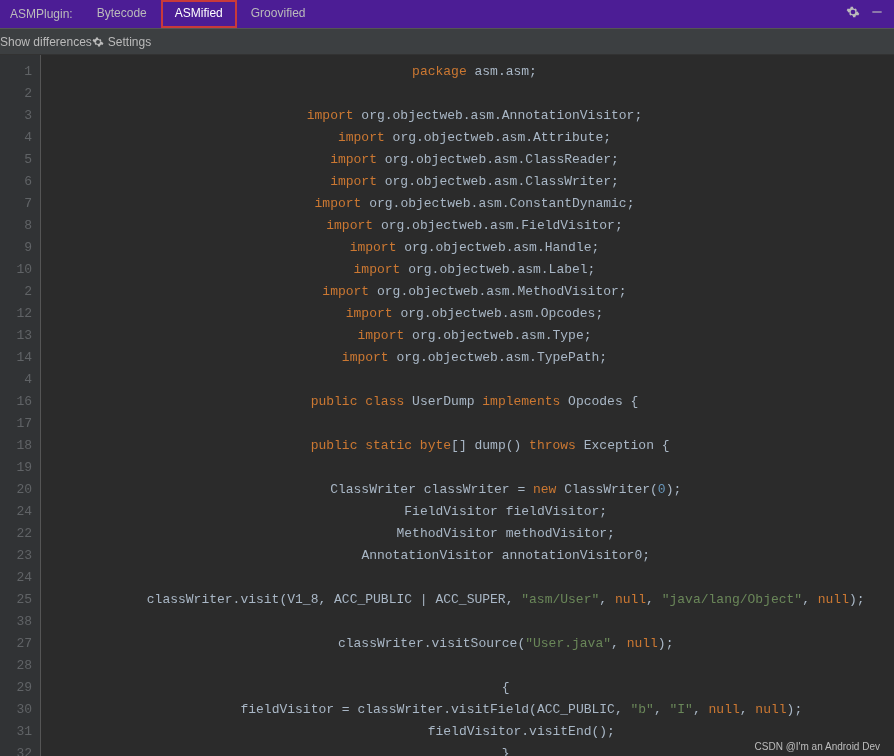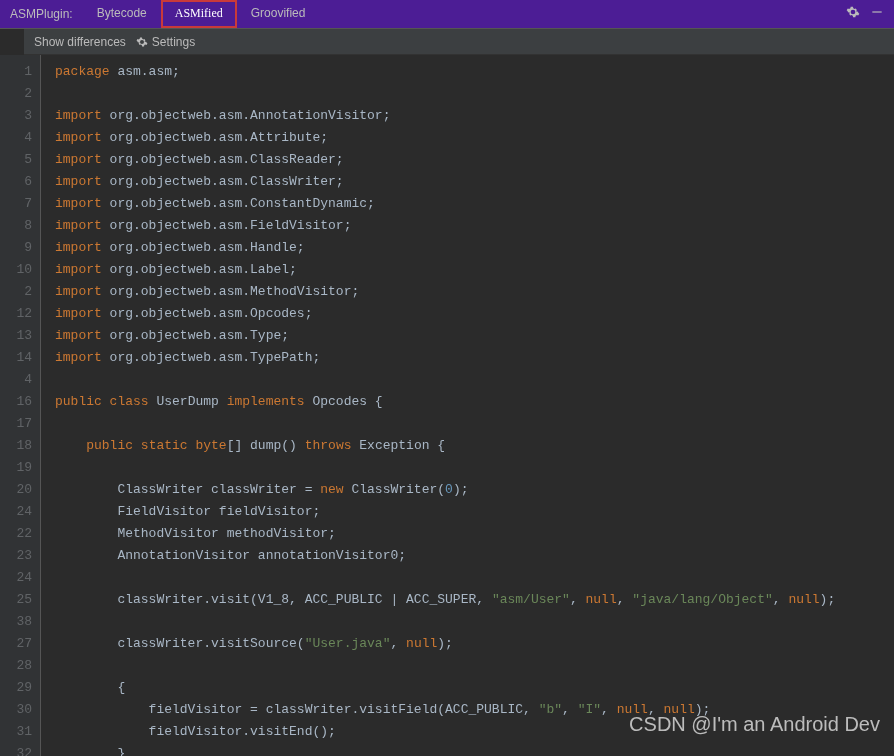--- a/index.html
+++ b/index.html
@@ -40,42 +40,39 @@
       font-size: 12px;
       border-bottom: 2px solid transparent;
     }
     .tab.active {
       border-bottom: 2px solid #4a88c7;
       color: #fff;
     }
     .tab.highlighted {
       outline: 2px solid #c93a3a;
       outline-offset: -2px;
-      font-family: Liberation Serif, serif;
     }
     .top-right {
       margin-left: auto;
       display: flex;
       gap: 10px;
       padding-right: 10px;
       align-items: center;
     }
     .icon-btn { color: #bbb; cursor: pointer; }
     .secondary-bar {
       background: #3c3f41;
       height: 26px;
       display: flex;
       align-items: center;
-      padding: 0 10px;
-      gap: 10px;
+      padding: 0 0;
       border-bottom: 1px solid #323232;
       font-family: Arial, sans-serif;
       font-size: 12px;
       color: #bbb;
-      margin-left: 24px;
     }
     .secondary-item { display: flex; align-items: center; gap: 4px; cursor: pointer; }
     .editor {
       display: flex;
       height: calc(100% - 55px);
       background: #2b2b2b;
     }
     .gutter {
       width: 40px;
       background: #313335;
@@ -88,33 +85,33 @@
     }
     .gutter-line { height: 22px; }
     .code {
       flex: 1;
       padding: 6px 0 0 14px;
       line-height: 22px;
       font-size: 13px;
       white-space: pre;
       border-left: 1px solid #555;
     }
-    .code-line { height: 22px; }
+    .code-line { height: 22px; text-align: center; }
     .k { color: #cc7832; }
     .s { color: #6a8759; }
     .n { color: #6897bb; }
     .c { color: #a9b7c6; }
     .p { color: #a9b7c6; }
     .watermark {
       position: absolute;
-      bottom: 20px;
+      bottom: 4px;
       right: 14px;
       color: #ccc;
       font-family: Arial, sans-serif;
-      font-size: 20px;
+      font-size: 10px;
       opacity: 0.9;
       pointer-events: none;
       text-align: center;
     }
   </style>
 </head>
 <body>
 
 <div class="top-bar">
   <span class="plugin-label">ASMPlugin:</span>

